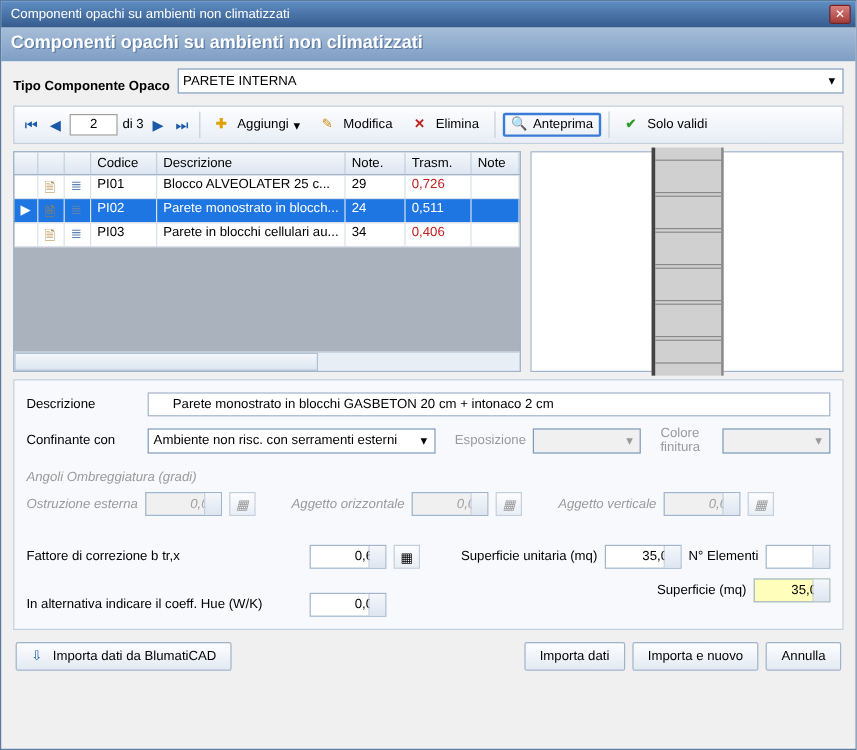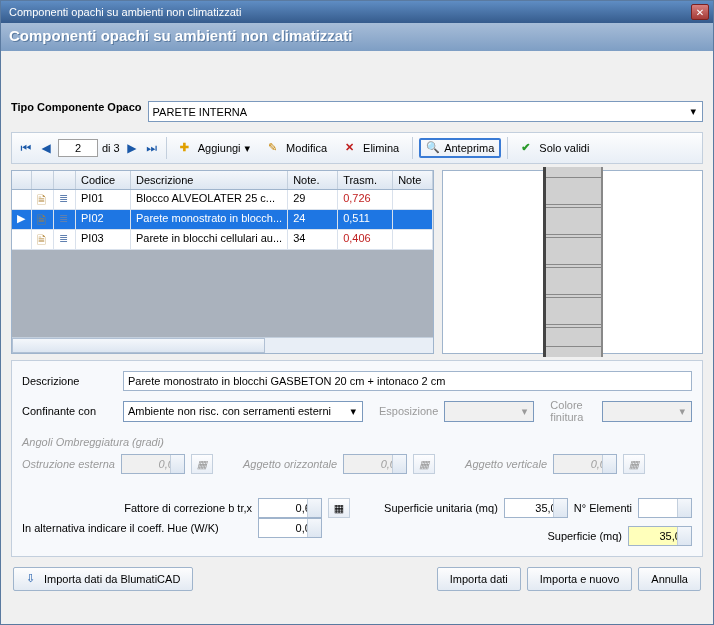--- a/index.html
+++ b/index.html
@@ -3,21 +3,21 @@
 <meta charset="utf-8">
 <style>
   * { box-sizing: border-box; font-family: Tahoma, Arial, sans-serif; font-size: 11px; }
   body { margin: 0; background: #fff; }
   .window { width: 714px; height: 625px; border: 1px solid #5a7aa0; background: #f0f0f0; display: flex; flex-direction: column; }
   .titlebar { height: 22px; background: linear-gradient(#5f8dc3,#355b8c); color: #fff; display: flex; align-items: center; padding: 0 4px; }
   .titlebar .title { flex: 1; padding-left: 4px; }
   .closebtn { width: 18px; height: 16px; border: 1px solid #7a2222; background: linear-gradient(#d9807e,#a43b38); color: #fff; display: flex; align-items: center; justify-content: center; font-size: 10px; border-radius: 2px; cursor: pointer; }
   .subheader { height: 28px; background: linear-gradient(#a7bdd8,#7e9ec4); color: #fff; font-size: 15px; font-weight: bold; text-shadow: 1px 1px 0 #5a7aa0; padding: 4px 8px; }
   .content { flex: 1; padding: 6px 10px; display: flex; flex-direction: column; gap: 6px; }
-  .row-type { display: flex; align-items: flex-start; gap: 6px; margin-bottom:4px;margin-top:44px;}
+  .row-type { display: flex; align-items: flex-end; gap: 6px; margin-bottom:4px;}
   .label-bold { font-weight: bold; }
   .dropdown { flex: 1; height: 21px; border: 1px solid #7b99bd; background: #fff; display: flex; align-items: center; padding: 0 4px; position: relative; }
   .dropdown::after { content: "▾"; position: absolute; right: 6px; }
   .toolbar { height: 32px; border: 1px solid #c3cfdd; background: linear-gradient(#fdfdfe,#e8eef6); display: flex; align-items: center; padding: 0 6px; gap: 4px; }
   .sep { width:1px; height:22px; background:#c3cfdd; margin:0 2px;}
   .nav-icon { width:16px; height:16px; display:inline-flex; align-items:center; justify-content:center; color:#1a58a8; font-size:12px; }
   .page-box { width:40px; height:18px; border:1px solid #a0a0a0; text-align:center; background:#fff;}
   .tbtn { display:inline-flex; align-items:center; gap:4px; padding:2px 6px; border:1px solid transparent; border-radius:2px; }
   .tbtn .ico { width:14px; height:14px; display:inline-block; }
   .active-box { border:2px solid #3a7bd5; padding:1px 5px; border-radius:2px;}
@@ -33,21 +33,21 @@
   .trval { color:#c02020;}
   .gr.sel .trval{color:#fff;}
   .scrollbar { height:16px; background:#e8eef6; border-top:1px solid #c3cfdd; position:relative;}
   .scrollbar .thumb{position:absolute; left:0; top:0; height:100%; width:60%; background:linear-gradient(#f4f7fb,#dde6f1); border:1px solid #b0c0d4;}
   .preview { flex:1; border:1px solid #9fb4cc; background:#fff; display:flex; align-items:center; justify-content:center; position:relative;}
   .wall { width:60px; height:190px; border-left:3px solid #444; border-right:2px solid #888; background:#d0d0d0; position:relative;}
   .wall .blk{position:absolute; left:0; right:0; border-top:1px solid #888; border-bottom:1px solid #888;}
   .form-panel { border:1px solid #c3cfdd; background:#f7f9fc; padding:10px; display:flex; flex-direction:column; gap:8px; }
   .frow{display:flex; align-items:center; gap:6px;}
   .frow label{min-width:95px;}
-  .finput{flex:1; height:20px; border:1px solid #a0b4cc; background:#fff; padding:0 4px; display:flex; align-items:center; overflow:hidden;}
+  .finput{flex:1; height:20px; border:1px solid #a0b4cc; background:#fff; padding:0 20px; display:flex; align-items:center; overflow:hidden;}
   .disabled{color:#9a9a9a;}
   .spinner{width:64px; height:20px; border:1px solid #a0b4cc; background:#fff; display:flex; align-items:center; justify-content:flex-end; padding:0 4px; position:relative;}
   .spinner.dis{background:#f0f0f0; color:#a0a0a0;}
   .spin-btns{position:absolute; right:0; top:0; bottom:0; width:14px; border-left:1px solid #c3cfdd; background:linear-gradient(#f4f7fb,#dde6f1);}
   .iconbtn{width:22px; height:20px; border:1px solid #c3cfdd; background:linear-gradient(#fdfdfe,#e8eef6); display:inline-flex; align-items:center; justify-content:center;}
   .btnrow{display:flex; gap:6px; align-items:center; padding:4px 2px;}
   .pushbtn{height:24px; padding:0 12px; border:1px solid #9fb4cc; background:linear-gradient(#fdfdfe,#e3eaf3); border-radius:2px; display:inline-flex; align-items:center; gap:4px;}
   .spacer{flex:1;}
   .highlight-yellow{background:#ffffbb;}
   .smico{width:14px;height:14px;display:inline-block;}
@@ -213,21 +213,21 @@
               </div>
             <span class="iconbtn disabled">▦</span>
           </div>
         </div>
       </div>
 
       <div style="height:8px;"></div>
 
       <div style="display:flex; gap:30px;">
         <div style="flex:1;">
-          <div class="frow" style="margin-bottom:0;text-align:right;">
+          <div class="frow" style="margin-bottom:20px;">
             <label style="min-width:230px;">Fattore di correzione b tr,x</label>
             <div class="spinner">
                 <span>0,60</span>
                 <div class="spin-btns"></div>
               </div>
             <span class="iconbtn">▦</span>
           </div>
           <div class="frow">
             <label style="min-width:230px;">In alternativa indicare il coeff.  Hue (W/K)</label>
             <div class="spinner">

